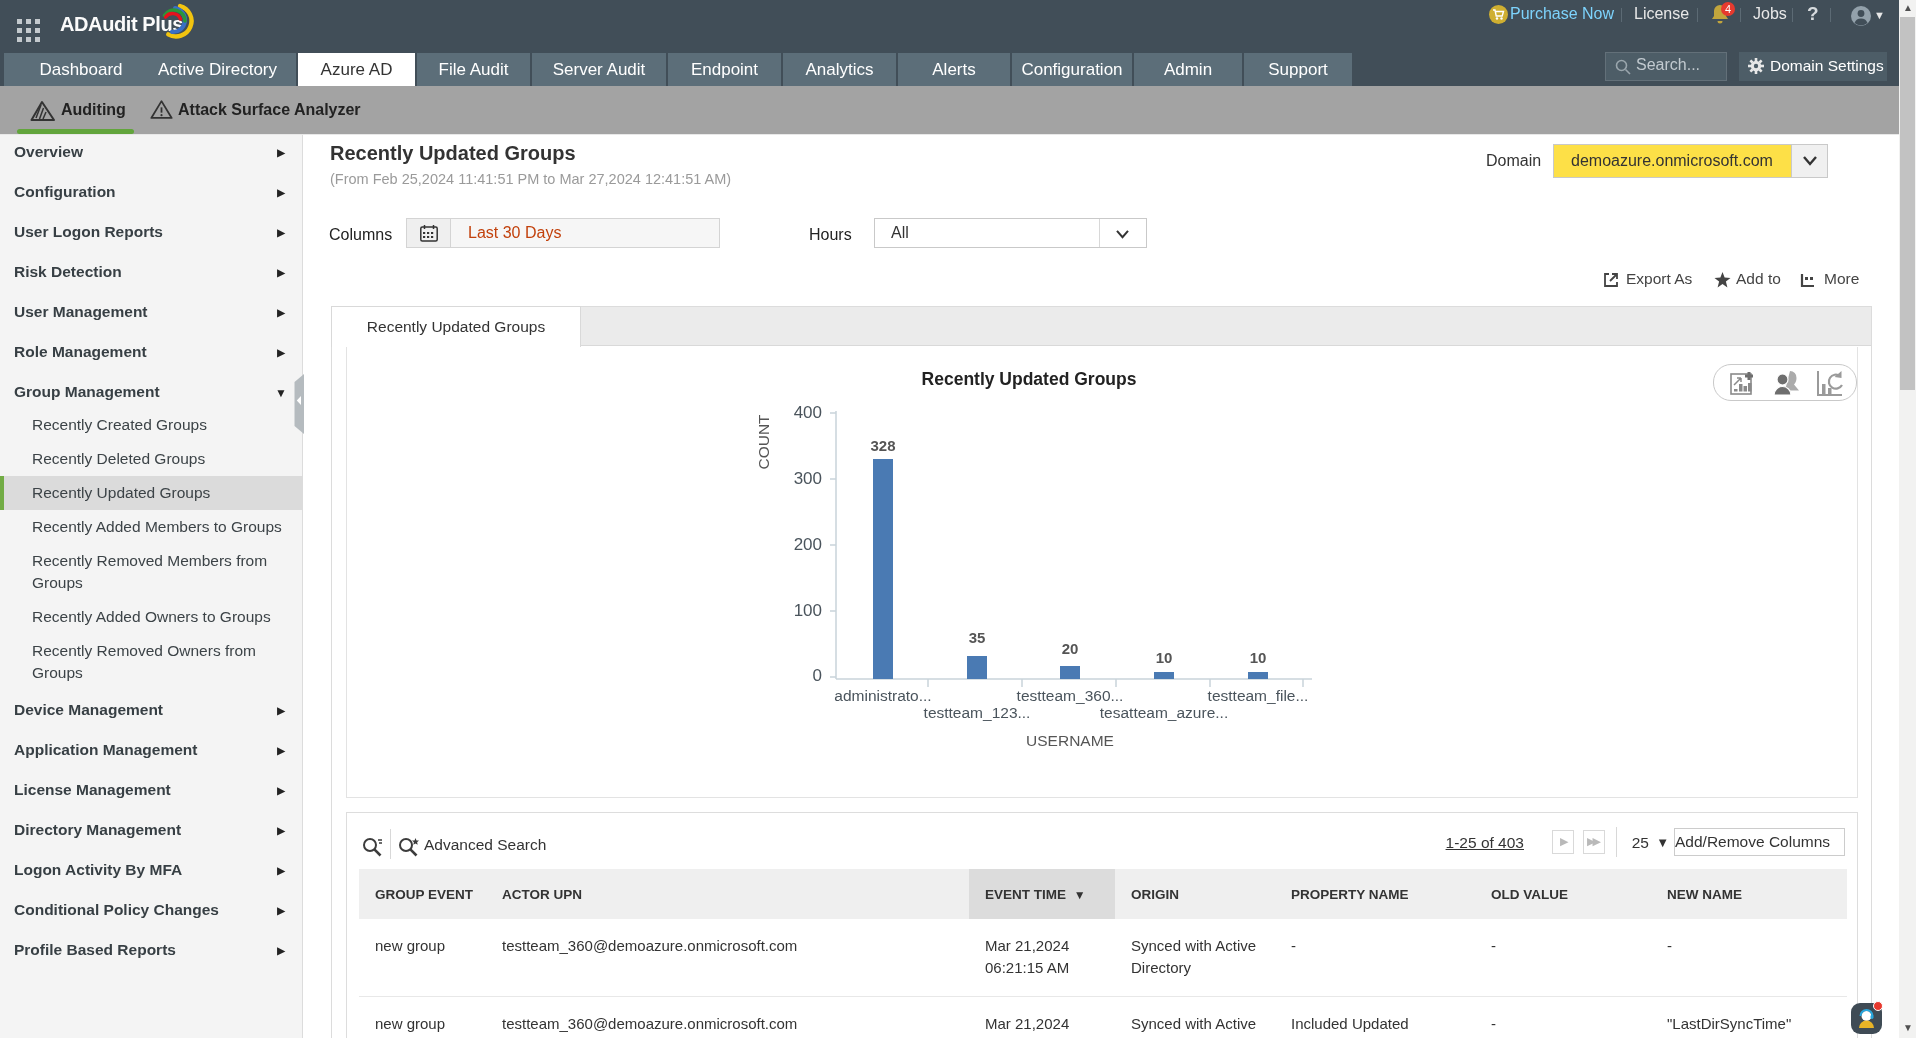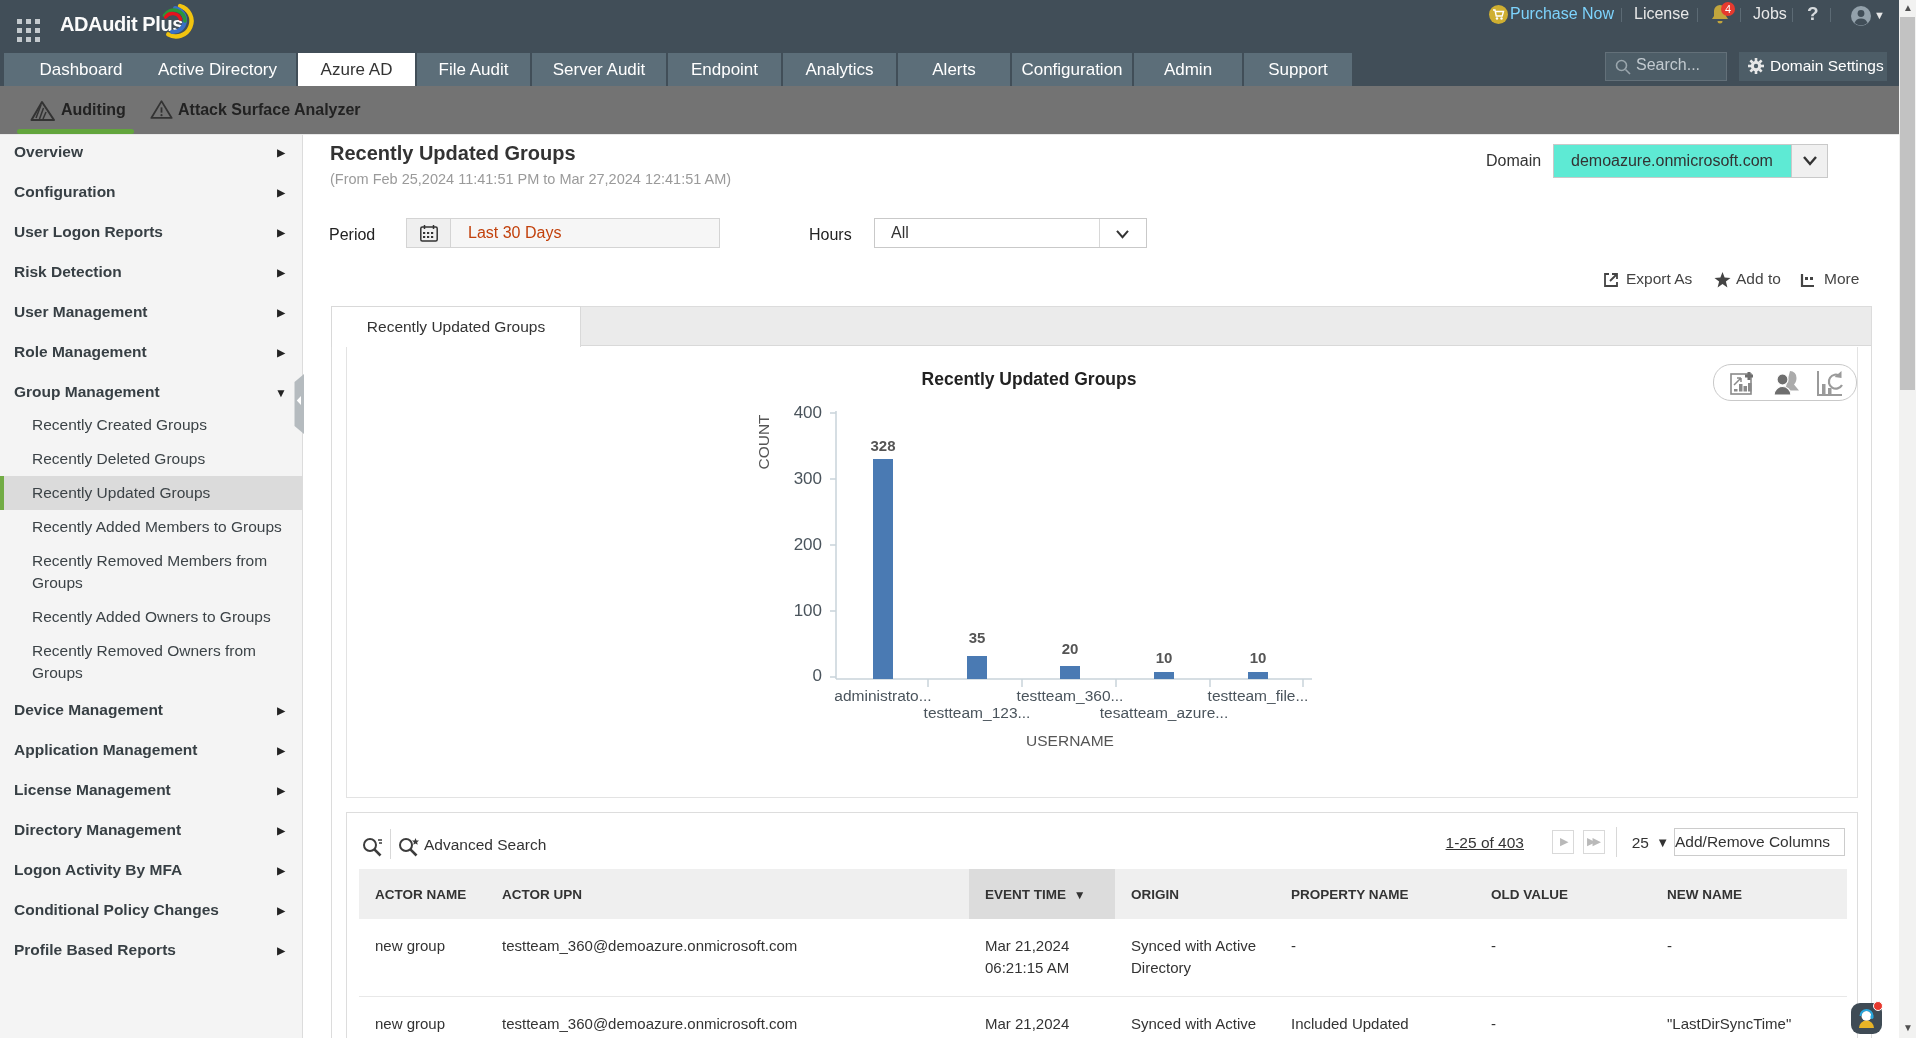--- a/index.html
+++ b/index.html
@@ -17,36 +17,36 @@
 .tsep { position:absolute; top:8px; width:1px; height:14px; background:#5c6a74; }
 
 
 #navbar { position:absolute; top:53px; left:0; width:1899px; height:33px; background:#414e58; }
 .tab { position:absolute; top:0; height:33px; background:#5c6e79; color:#fff; font-size:17px; text-align:center; line-height:33px; }
 .tab.active { background:#ffffff; color:#333; }
 #searchbox { position:absolute; top:-1px; left:1605px; width:122px; height:29px; background:#4d5d67; border:1px solid #637079; }
 #domainsettings { position:absolute; top:-1px; left:1739px; width:148px; height:29px; background:#4d5d67; color:#fff; font-size:15.5px; line-height:27px; white-space:nowrap; }
 
 
-#subnav { position:absolute; top:86px; left:0; width:1899px; height:49px; background:#737373; border-bottom:1px solid #e8e8e8; }
+#subnav { position:absolute; top:86px; left:0; width:1899px; height:49px; background:#a3a3a3; border-bottom:1px solid #e8e8e8; }
 #subnav .item { position:absolute; top:0; height:48px; line-height:48px; color:#222; }
 #greenline { position:absolute; left:17px; top:43px; width:117px; height:5px; border-radius:3px; background:#62a53c; }
 
 
 #sidebar { position:absolute; top:135px; left:0; width:303px; height:903px; background:#f4f4f4; border-right:1px solid #dcdcdc; }
 .mitem { position:relative; height:40px; line-height:40px; padding-left:14px; font-size:15.5px; font-weight:bold; color:#373f44; }
 .mitem .arr { position:absolute; right:17px; top:1px; font-size:10px; color:#222; }
 .sitem { position:relative; padding-left:32px; font-size:15.5px; color:#3c4347; padding-top:6px; padding-bottom:6px; line-height:22px; width:303px; }
 #handle { position:absolute; left:294px; top:374px; width:10px; height:60px; }
 
 
 #maintitle { position:absolute; top:142px; left:330px; font-size:20px; font-weight:bold; color:#333; }
 #mainsub { position:absolute; top:171px; left:330px; font-size:14.5px; color:#9a9a9a; }
 #domainlabel { position:absolute; top:152px; left:1486px; font-size:16px; color:#333; }
-#domaindd { position:absolute; top:144px; left:1553px; width:275px; height:34px; border:1px solid #c9c9c9; background:#5eead4; }
+#domaindd { position:absolute; top:144px; left:1553px; width:275px; height:34px; border:1px solid #c9c9c9; background:#fde047; }
 #domaindd .txt { position:absolute; left:17px; top:0; line-height:32px; font-size:16px; color:#333; }
 #domaindd .chev { position:absolute; right:0; top:0; width:36px; height:32px; background:#f0f0f0; border-left:1px solid #c9c9c9; }
 
 
 #periodlabel { position:absolute; top:226px; left:329px; font-size:16px; color:#222; }
 #calbox { position:absolute; top:218px; left:406px; width:45px; height:30px; background:#efefef; border:1px solid #d4d4d4; }
 #periodinput { position:absolute; top:218px; left:450px; width:270px; height:30px; background:#f6f6f6; border:1px solid #d4d4d4; line-height:28px; font-size:16px; color:#c2410c; padding-left:17px; }
 #hourslabel { position:absolute; top:226px; left:809px; font-size:16px; color:#222; }
 #hoursdd { position:absolute; top:218px; left:874px; width:273px; height:30px; background:#fff; border:1px solid #c9c9c9; }
 #hoursdd .txt { position:absolute; left:16px; top:0; line-height:28px; font-size:16px; color:#333; }
@@ -228,21 +228,21 @@
 <div id="domainlabel">Domain</div>
 <div id="domaindd">
   <span class="txt">demoazure.onmicrosoft.com</span>
   <div class="chev">
         <svg class="abs" style="left:10px;top:10px" width="16" height="12" viewBox="0 0 16 12">
           <path d="M2 2 L8 9 L14 2" fill="none" stroke="#333" stroke-width="2.4"></path>
         </svg>
       </div>
 </div>
 
-<div id="periodlabel">Period</div>
+<div id="periodlabel">Columns</div>
 <div id="calbox">
   <svg class="abs" style="left:13px;top:6px" width="18" height="17" viewBox="0 0 18 17">
     <rect x="0.8" y="2" width="16.4" height="14" rx="1.5" fill="none" stroke="#333" stroke-width="1.5"></rect>
     <line x1="4.5" y1="0" x2="4.5" y2="4" stroke="#333" stroke-width="1.5"></line>
     <line x1="13.5" y1="0" x2="13.5" y2="4" stroke="#333" stroke-width="1.5"></line>
     <rect x="3" y="7" width="2.2" height="2" fill="#333"></rect>
         <rect x="7" y="7" width="2.2" height="2" fill="#333"></rect>
         <rect x="11" y="7" width="2.2" height="2" fill="#333"></rect>
     <rect x="3" y="11" width="2.2" height="2" fill="#333"></rect>
         <rect x="7" y="11" width="2.2" height="2" fill="#333"></rect>
@@ -394,21 +394,21 @@
         <col style="width:127px">
             <col style="width:483px">
             <col style="width:146px">
             <col style="width:160px">
             <col style="width:200px">
             <col style="width:176px">
             <col style="width:196px">
       </colgroup>
       <tbody>
             <tr>
-        <th>ACTOR NAME</th>
+        <th>GROUP EVENT</th>
               <th>ACTOR UPN</th>
               <th class="sorted">EVENT TIME <span style="font-size:12px;margin-left:4px;">▼</span></th>
               <th>ORIGIN</th>
               <th>PROPERTY NAME</th>
               <th>OLD VALUE</th>
               <th>NEW NAME</th>
       </tr>
       <tr class="r">
         <td>new group</td>
               <td>testteam_360@demoazure.onmicrosoft.com</td>

